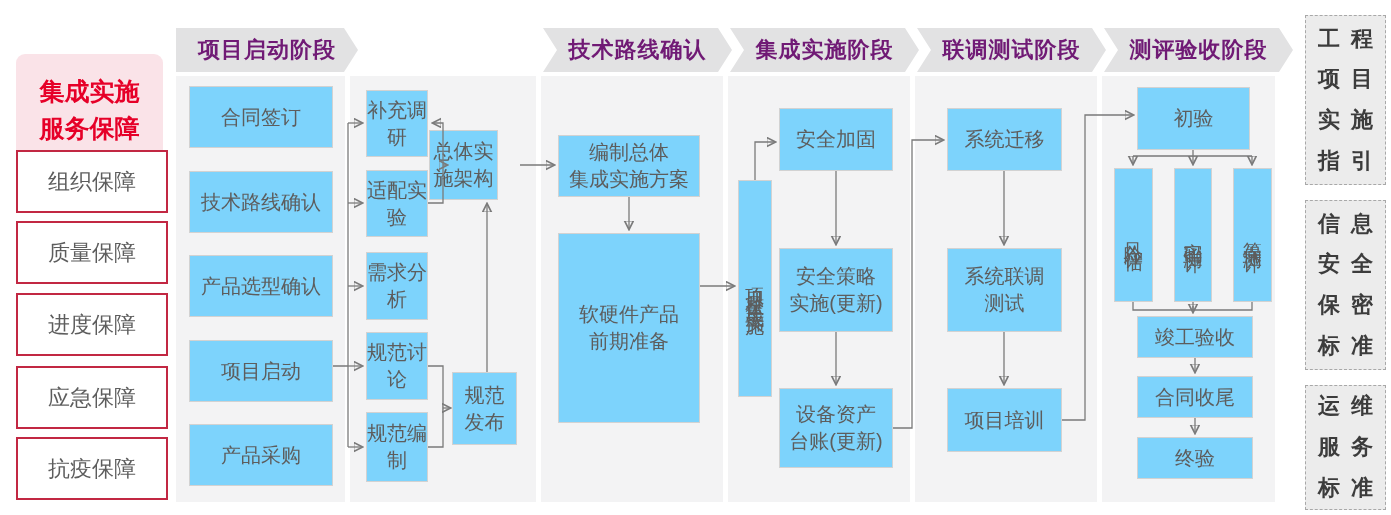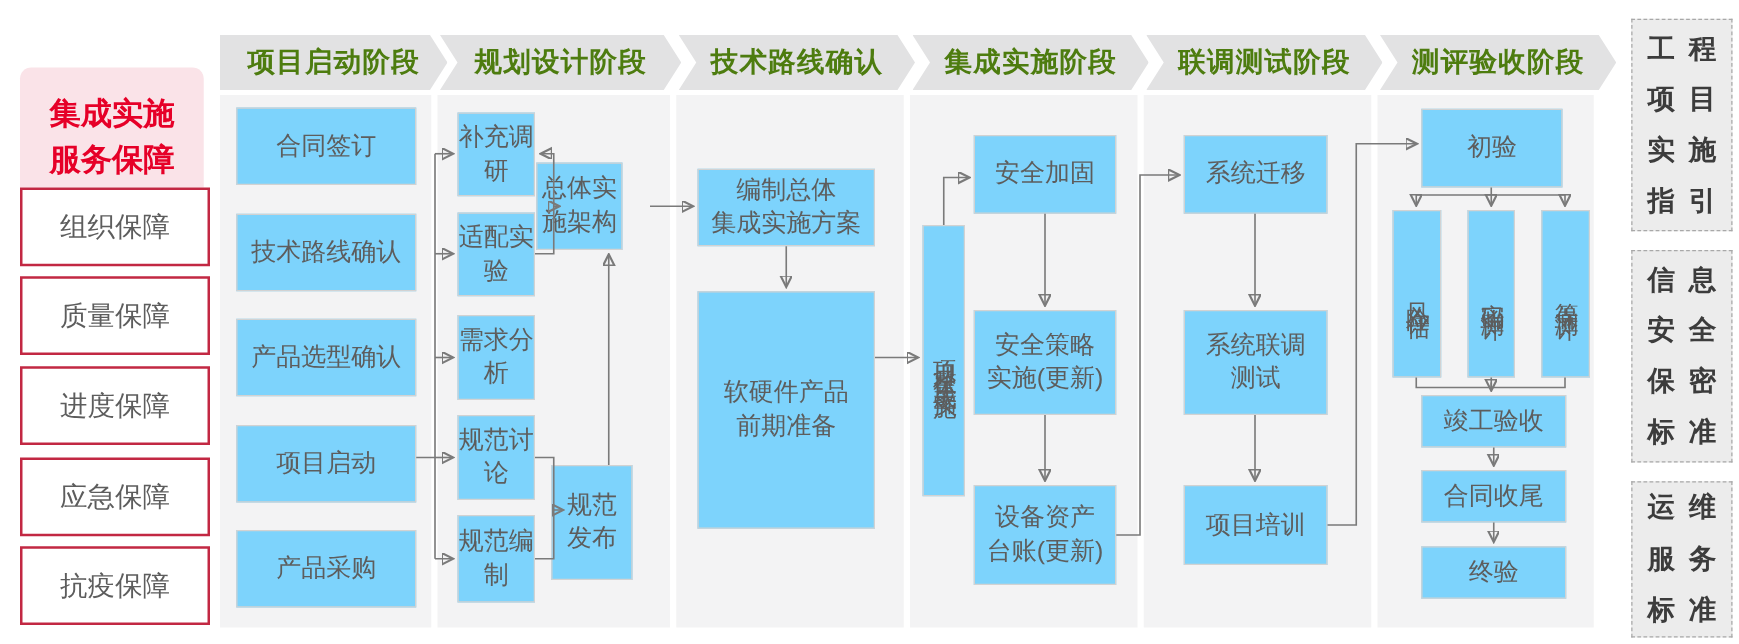--- a/index.html
+++ b/index.html
@@ -6,21 +6,21 @@
   .stage{
     position:relative;width:1391px;height:515px;background:#ffffff;overflow:hidden;
     font-family:"Liberation Sans","DejaVu Sans",sans-serif;
   }
   
   .panel{position:absolute;top:76px;height:426px;background:#f3f3f4;}
   
   .band{
     position:absolute;top:28px;height:44px;background:#e2e2e3;
     display:flex;align-items:center;justify-content:center;
-    font-size:22px;font-weight:bold;color:#4d7c0f;letter-spacing:1px;
+    font-size:22px;font-weight:bold;color:#701a75;letter-spacing:1px;
     padding:0 14px;box-sizing:border-box;
     clip-path:polygon(0 0,calc(100% - 14px) 0,100% 50%,calc(100% - 14px) 100%,0 100%,14px 50%);
   }
   .band.first{clip-path:polygon(0 0,calc(100% - 14px) 0,100% 50%,calc(100% - 14px) 100%,0 100%);}
   
   .node{
     position:absolute;background:#7dd3fc;border:1px solid #d2d2d2;box-sizing:border-box;
     display:flex;align-items:center;justify-content:center;text-align:center;
     font-size:20px;color:#5d5d5d;line-height:1.35;white-space:pre-line;
   }
@@ -65,40 +65,39 @@
   <div class="redbox" style="top:437px">抗疫保障</div>
 
   <div class="panel" style="left:176px;width:169px"></div>
   <div class="panel" style="left:350px;width:186px"></div>
   <div class="panel" style="left:541px;width:182px"></div>
   <div class="panel" style="left:728px;width:182px"></div>
   <div class="panel" style="left:915px;width:182px"></div>
   <div class="panel" style="left:1102px;width:173px"></div>
 
   <div class="band first" style="left:176px;width:182px">项目启动阶段</div>
-  <div class="band" style="left:352px;width:193px">规划设计阶段</div>
   <div class="band" style="left:543px;width:189px">技术路线确认</div>
   <div class="band" style="left:730px;width:189px">集成实施阶段</div>
   <div class="band" style="left:917px;width:189px">联调测试阶段</div>
   <div class="band" style="left:1104px;width:189px">测评验收阶段</div>
 
   <div class="node" style="left:189px;top:86px;width:144px;height:62px">合同签订</div>
   <div class="node" style="left:189px;top:171px;width:144px;height:62px">技术路线确认</div>
   <div class="node" style="left:189px;top:255px;width:144px;height:62px">产品选型确认</div>
   <div class="node" style="left:189px;top:340px;width:144px;height:62px">项目启动</div>
   <div class="node" style="left:189px;top:424px;width:144px;height:62px">产品采购</div>
 
   <div class="node" style="left:366px;top:90px;width:62px;height:67px">补充调研</div>
   <div class="node" style="left:366px;top:170px;width:62px;height:67px">适配实验</div>
   <div class="node" style="left:366px;top:252px;width:62px;height:68px">需求分析</div>
   <div class="node" style="left:366px;top:332px;width:62px;height:68px">规范讨论</div>
   <div class="node" style="left:366px;top:412px;width:62px;height:70px">规范编制</div>
   <div class="node" style="left:429px;top:130px;width:69px;height:70px">总体实
 施架构</div>
-  <div class="node" style="left:441px;top:372px;width:65px;height:92px">规范
+  <div class="node" style="left:452px;top:372px;width:65px;height:73px">规范
 发布</div>
 
   <div class="node" style="left:558px;top:135px;width:142px;height:62px">编制总体
 集成实施方案</div>
   <div class="node" style="left:558px;top:233px;width:142px;height:190px">软硬件产品
 前期准备</div>
 
   <div class="node vnode" style="left:738px;top:180px;width:34px;height:217px">项目整体集成实施</div>
   <div class="node" style="left:779px;top:108px;width:114px;height:63px">安全加固</div>
   <div class="node" style="left:779px;top:248px;width:114px;height:84px">安全策略

